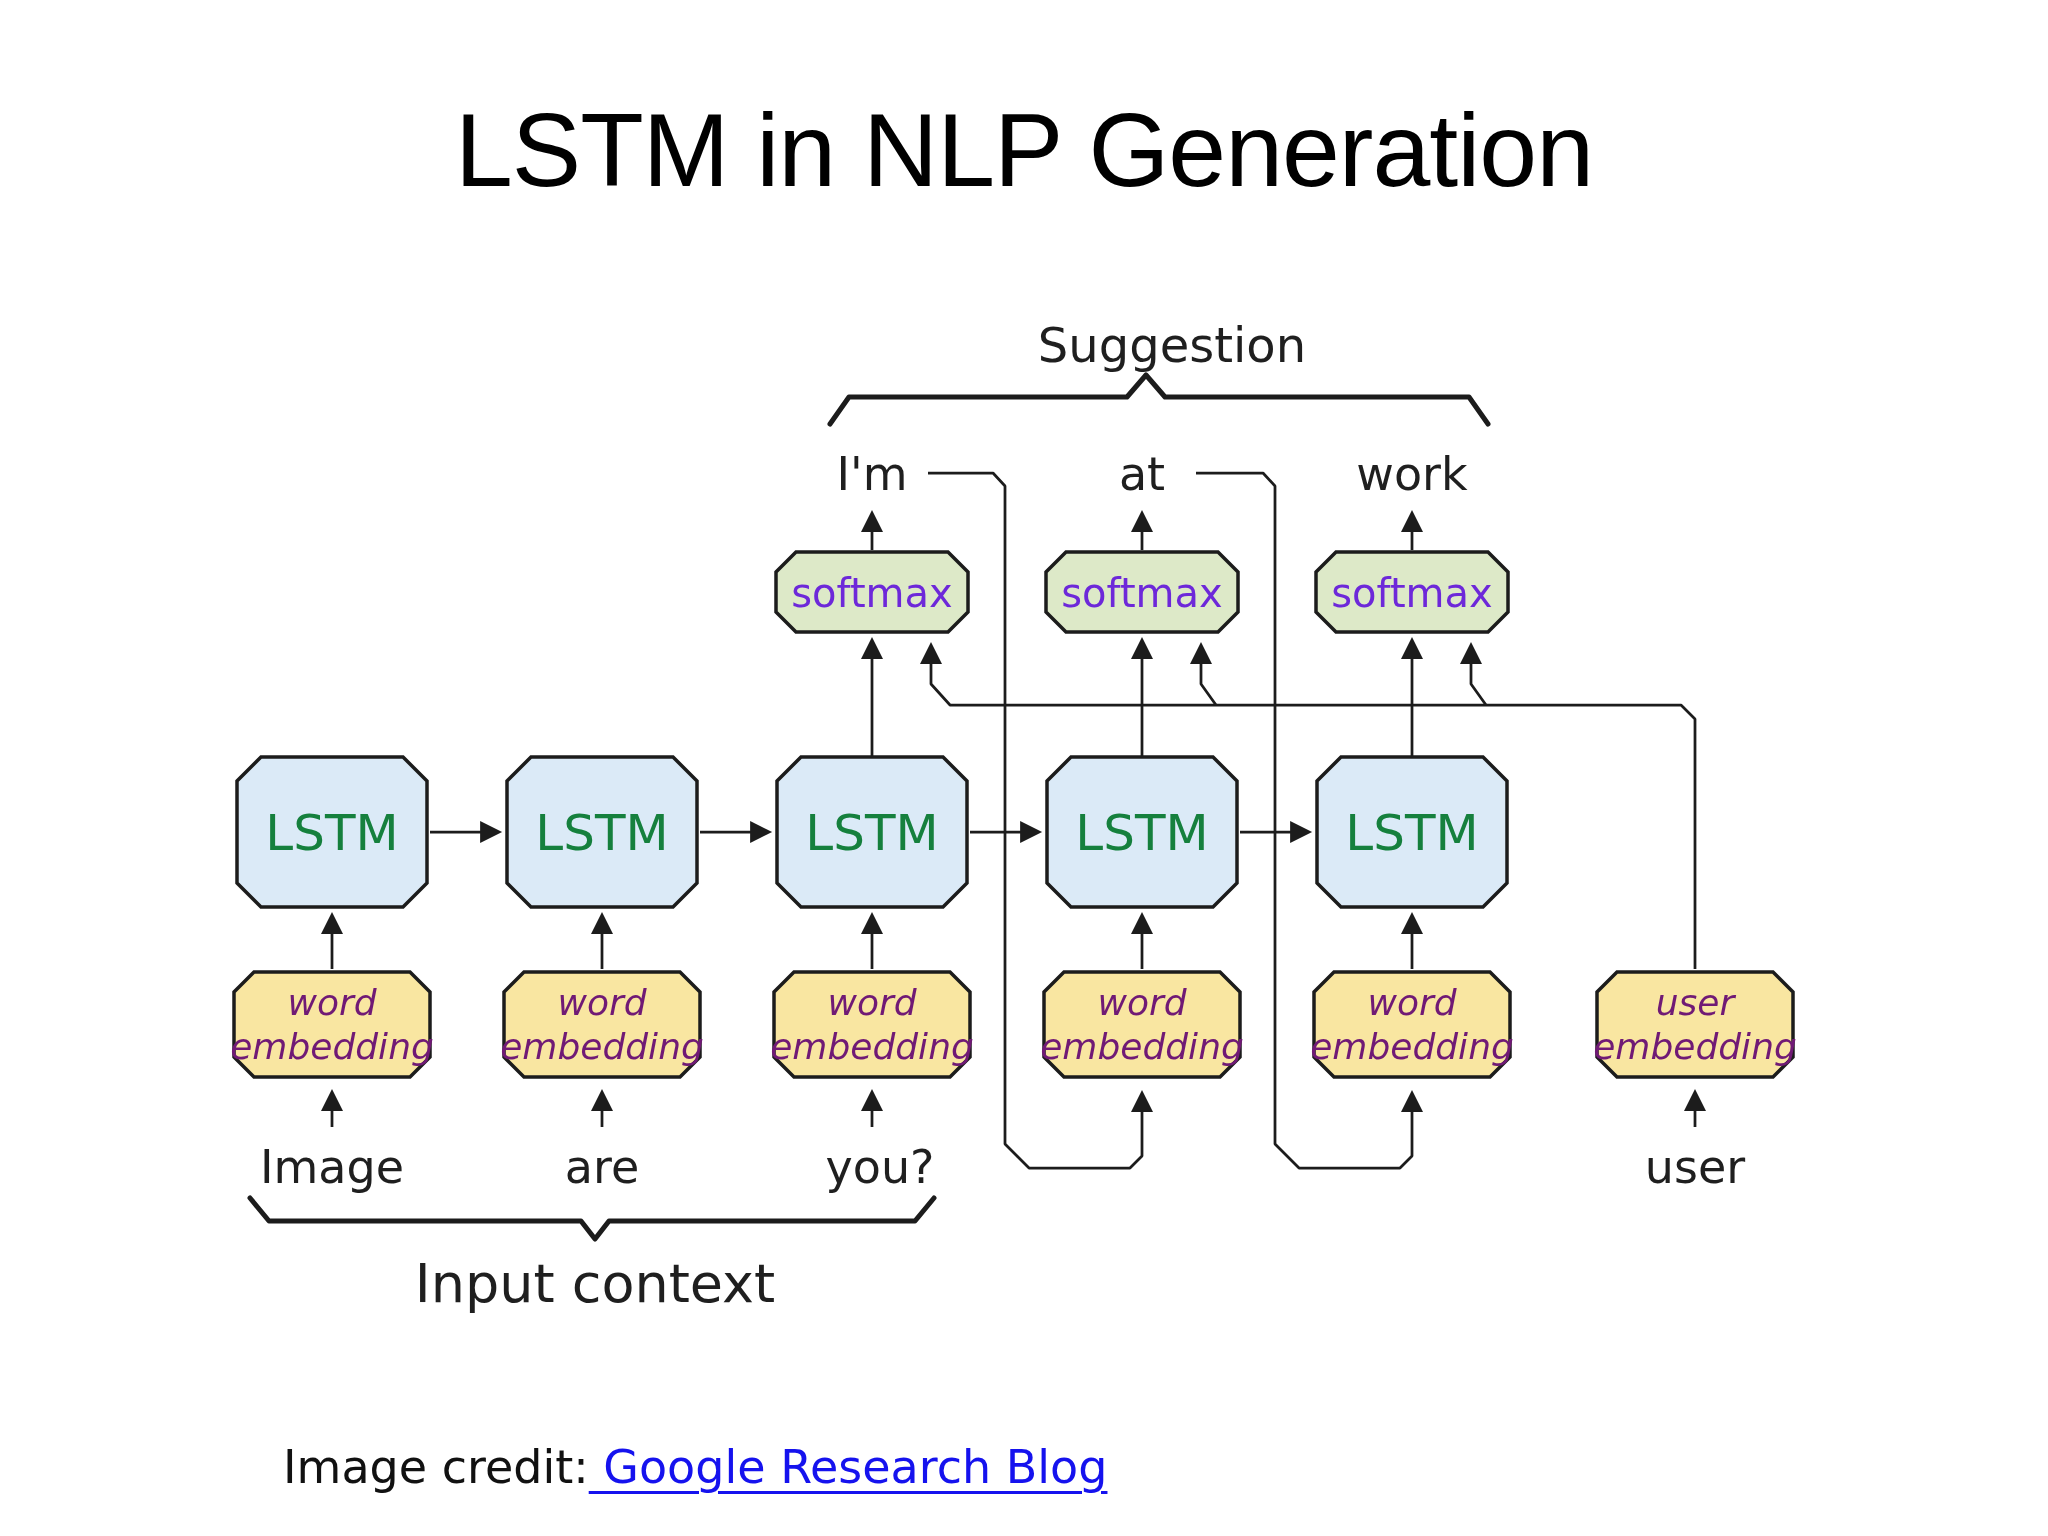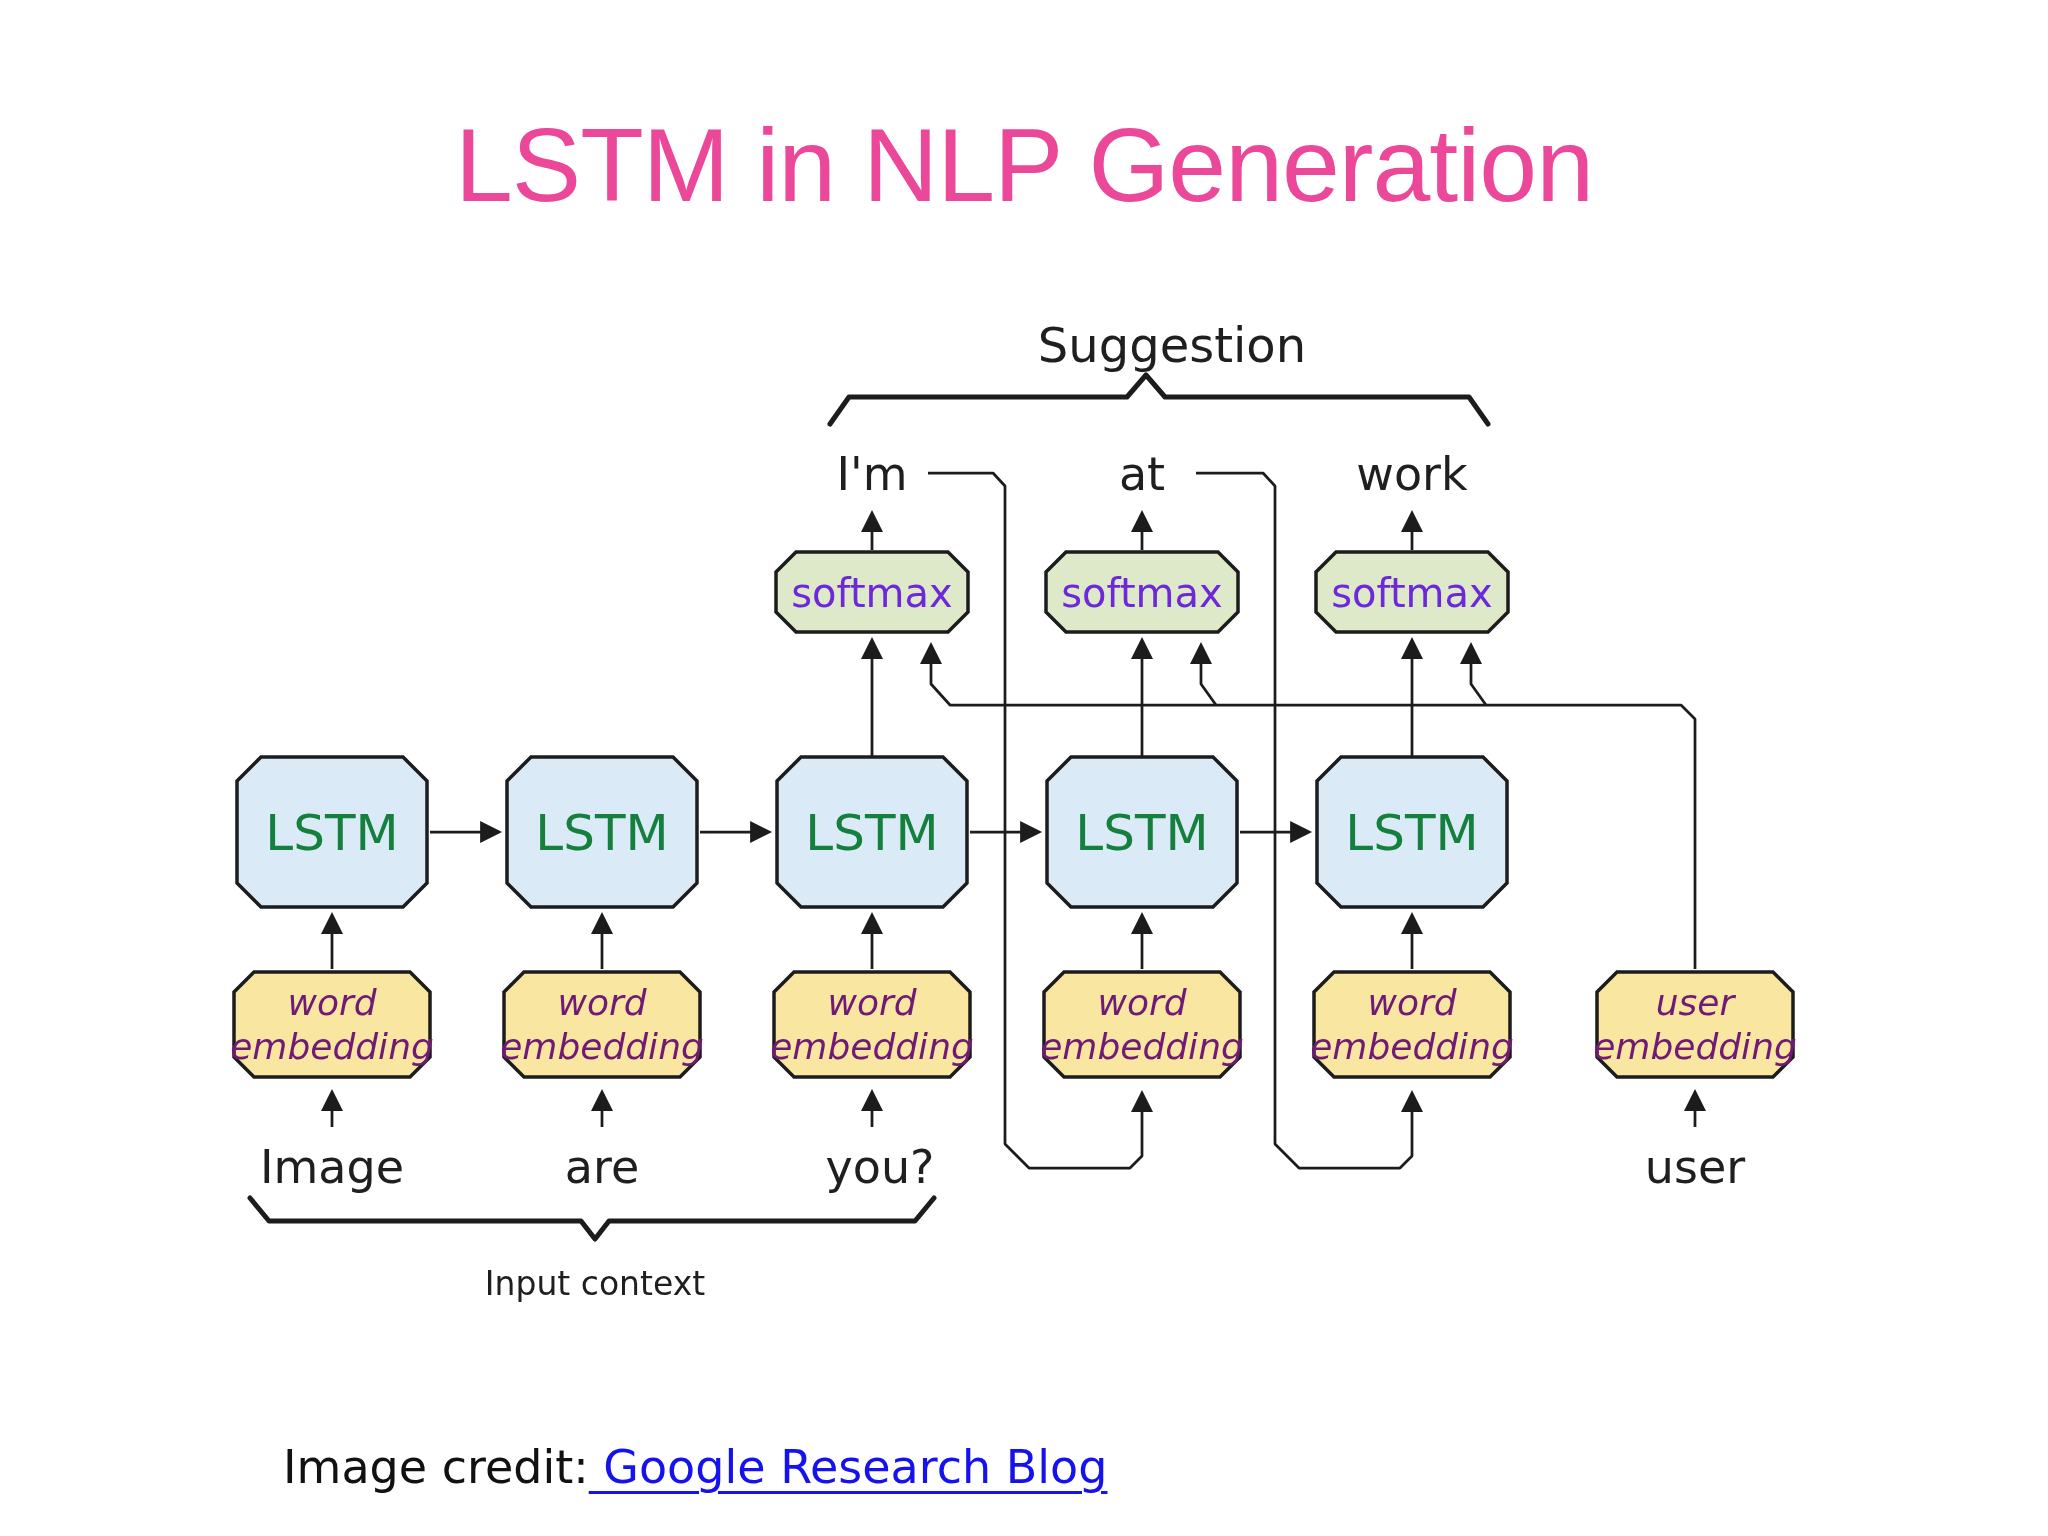--- a/index.html
+++ b/index.html
@@ -22,30 +22,30 @@
   .box{stroke:var(--line);stroke-width:3.5;stroke-linejoin:miter;}
   .box.lstm{fill:var(--lstm-fill);}
   .box.softmax{fill:var(--softmax-fill);}
   .box.embed{fill:var(--embed-fill);}
   .conn{fill:none;stroke:var(--line);stroke-width:2.75;stroke-linejoin:bevel;}
   .brace{fill:none;stroke:var(--line);stroke-width:5;stroke-linejoin:round;stroke-linecap:round;}
   .lbl{position:absolute;transform:translate(-50%,-50%);white-space:nowrap;text-align:center;}
   .title{
     left:50%;top:150px;
     font-family:"Liberation Sans","DejaVu Sans",sans-serif;
-    font-size:104px;letter-spacing:-1px;color:#ec4899;margin-top:15px;
+    font-size:104px;letter-spacing:-1px;color:#000000;
   }
   .suggestion{left:1172px;top:345px;font-size:48px;}
   .out-word{font-size:46px;}
   .softmax-lbl{font-size:40px;color:#6d28d9;}
   .lstm-lbl{font-size:50px;color:#15803d;}
   .embed-lbl{font-size:36px;line-height:1.22;color:#701a75;font-style:italic;}
   .embed-lbl span{display:block;}
   .in-word{font-size:46px;}
-  .input-context{left:595px;top:1283px;font-size:33px;}
+  .input-context{left:595px;top:1283px;font-size:54px;}
   .credit{
     position:absolute;left:283px;top:1440px;
     font-size:46px;color:#111;white-space:nowrap;
   }
   .credit .link{
     color:var(--link-blue);
     text-decoration:underline;
     text-decoration-thickness:3px;
     text-underline-offset:8px;
     cursor:pointer;

